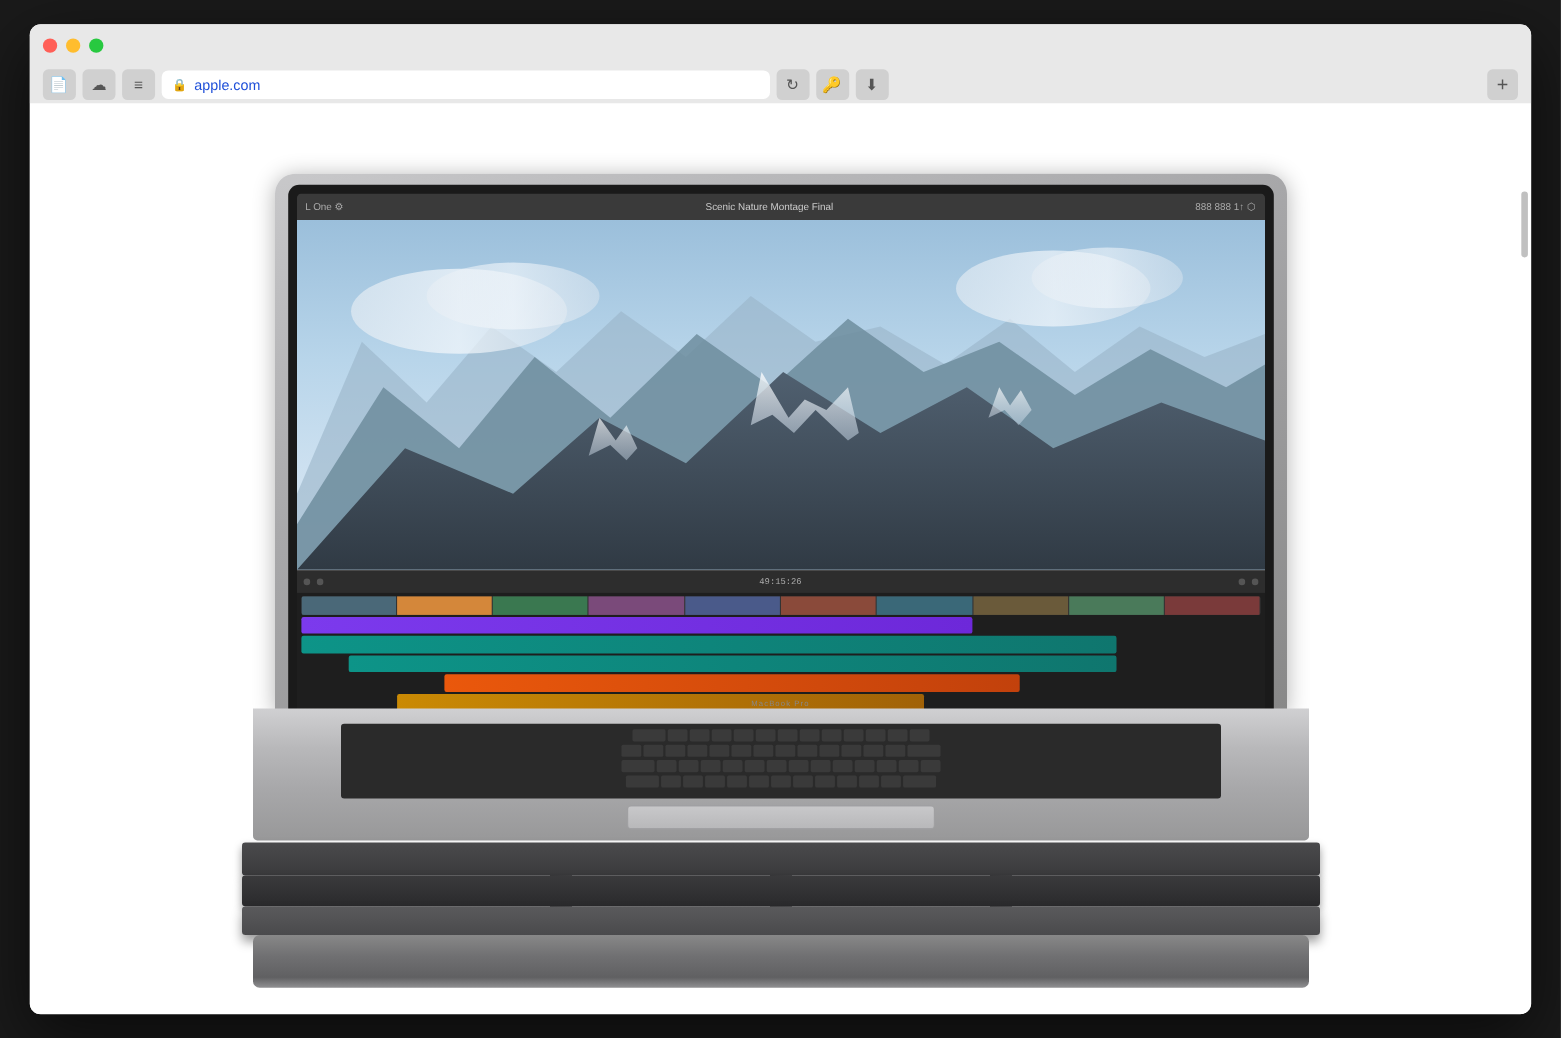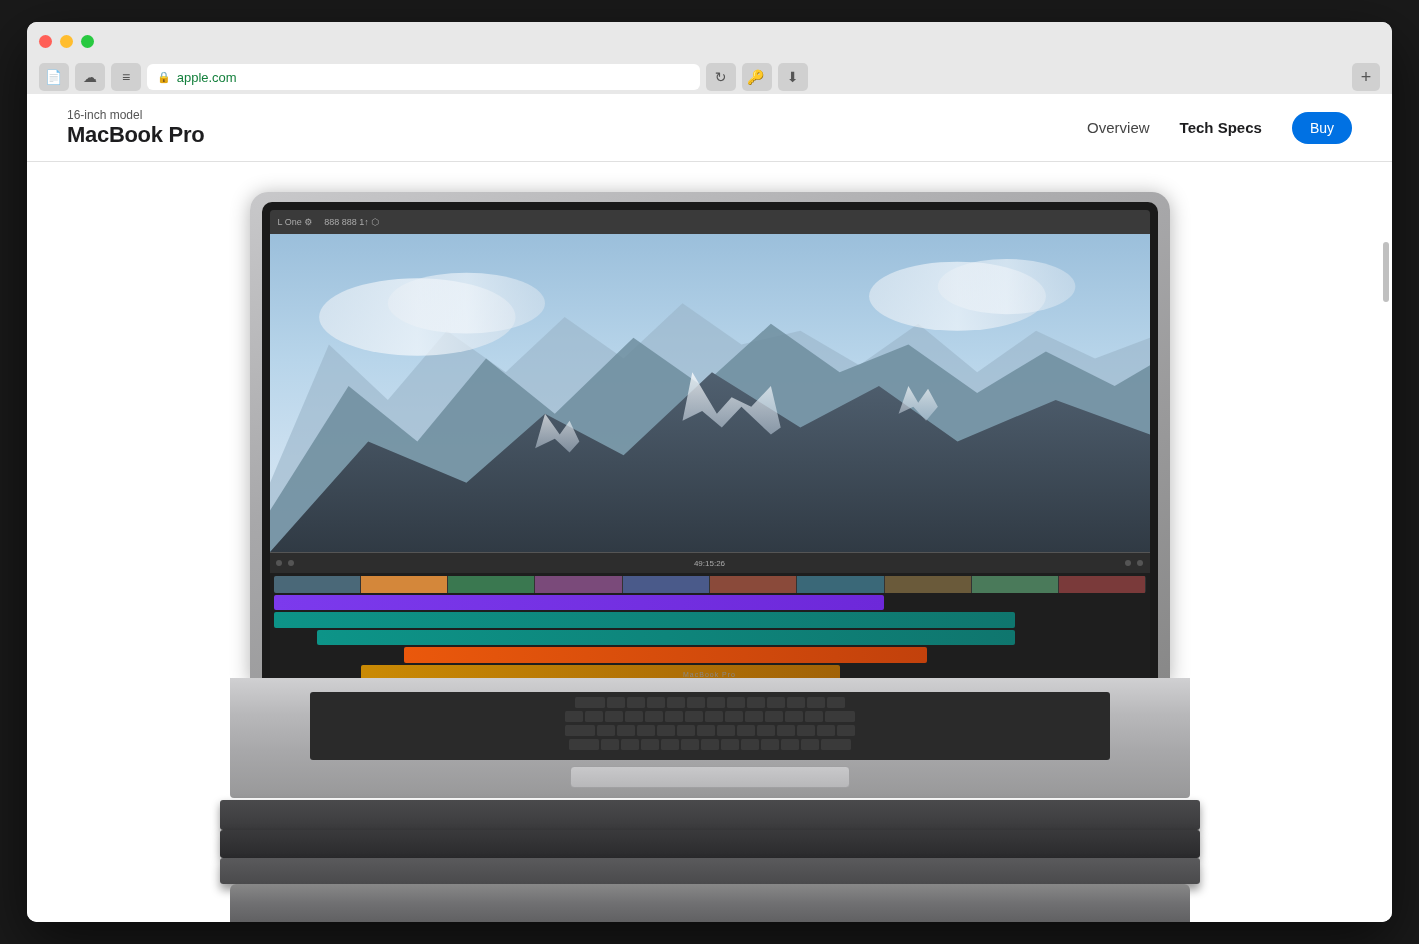--- a/index.html
+++ b/index.html
@@ -92,21 +92,21 @@
       gap: 6px;
       font-size: 13px;
     }
 
     .address-bar .lock-icon {
       color: #4caf50;
       font-size: 11px;
     }
 
     .address-bar .url {
-      color: #15803d;
+      color: #1d4ed8;
       font-size: 13px;
     }
 
     .new-tab-btn {
       width: 28px;
       height: 28px;
       background: #d0d0d0;
       border-radius: 5px;
       display: flex;
       align-items: center;
@@ -332,20 +332,21 @@
       flex-shrink: 0;
     }
 
     .timeline-toolbar {
       height: 20px;
       background: #2d2d2d;
       display: flex;
       align-items: center;
       padding: 0 6px;
       gap: 6px;
+      font-family: Liberation Mono, monospace;
     }
 
     .timeline-toolbar-dot {
       width: 6px;
       height: 6px;
       background: #555;
       border-radius: 50%;
     }
 
     .timeline-timecode {
@@ -538,45 +539,35 @@
       <div class="toolbar-btn">↻</div>
       <div class="toolbar-btn">🔑</div>
       <div class="toolbar-btn">⬇</div>
       <div style="flex:1"></div>
       <div class="new-tab-btn">+</div>
     </div>
   </div>
 
   <div class="page-content">
 
-    <div class="site-header">
-      <div class="product-info">
-        <span class="product-model">16-inch model</span>
-        <span class="product-name">MacBook Pro</span>
-      </div>
-      <div class="nav-links">
-        <a class="nav-link">Overview</a>
-        <a class="nav-link active">Tech Specs</a>
-        <button class="buy-btn">Buy</button>
-      </div>
-    </div>
 
     <div class="hero-section">
       <div class="macbook-container">
 
         <div class="macbook-wrapper">
 
           <div class="macbook-screen-outer">
             <div class="macbook-screen-bezel">
               <div class="screen-display">
 
                 <div class="fcp-ui">
 
                   <div class="fcp-topbar">
                     <span>L  One  ⚙</span>
+                    <span class="fcp-topbar-title">Scenic Nature Montage Final</span>
                     <span>888  888  1↑  ⬡</span>
                   </div>
 
                   <div class="fcp-preview">
                     <svg class="mountain-svg" viewBox="0 0 896 230" preserveAspectRatio="none">
 
                       <defs>
                         <linearGradient id="skyGrad" x1="0" y1="0" x2="0" y2="1">
                           <stop offset="0%" stop-color="#9bbfdb"></stop>
                           <stop offset="40%" stop-color="#b8d5ea"></stop>

